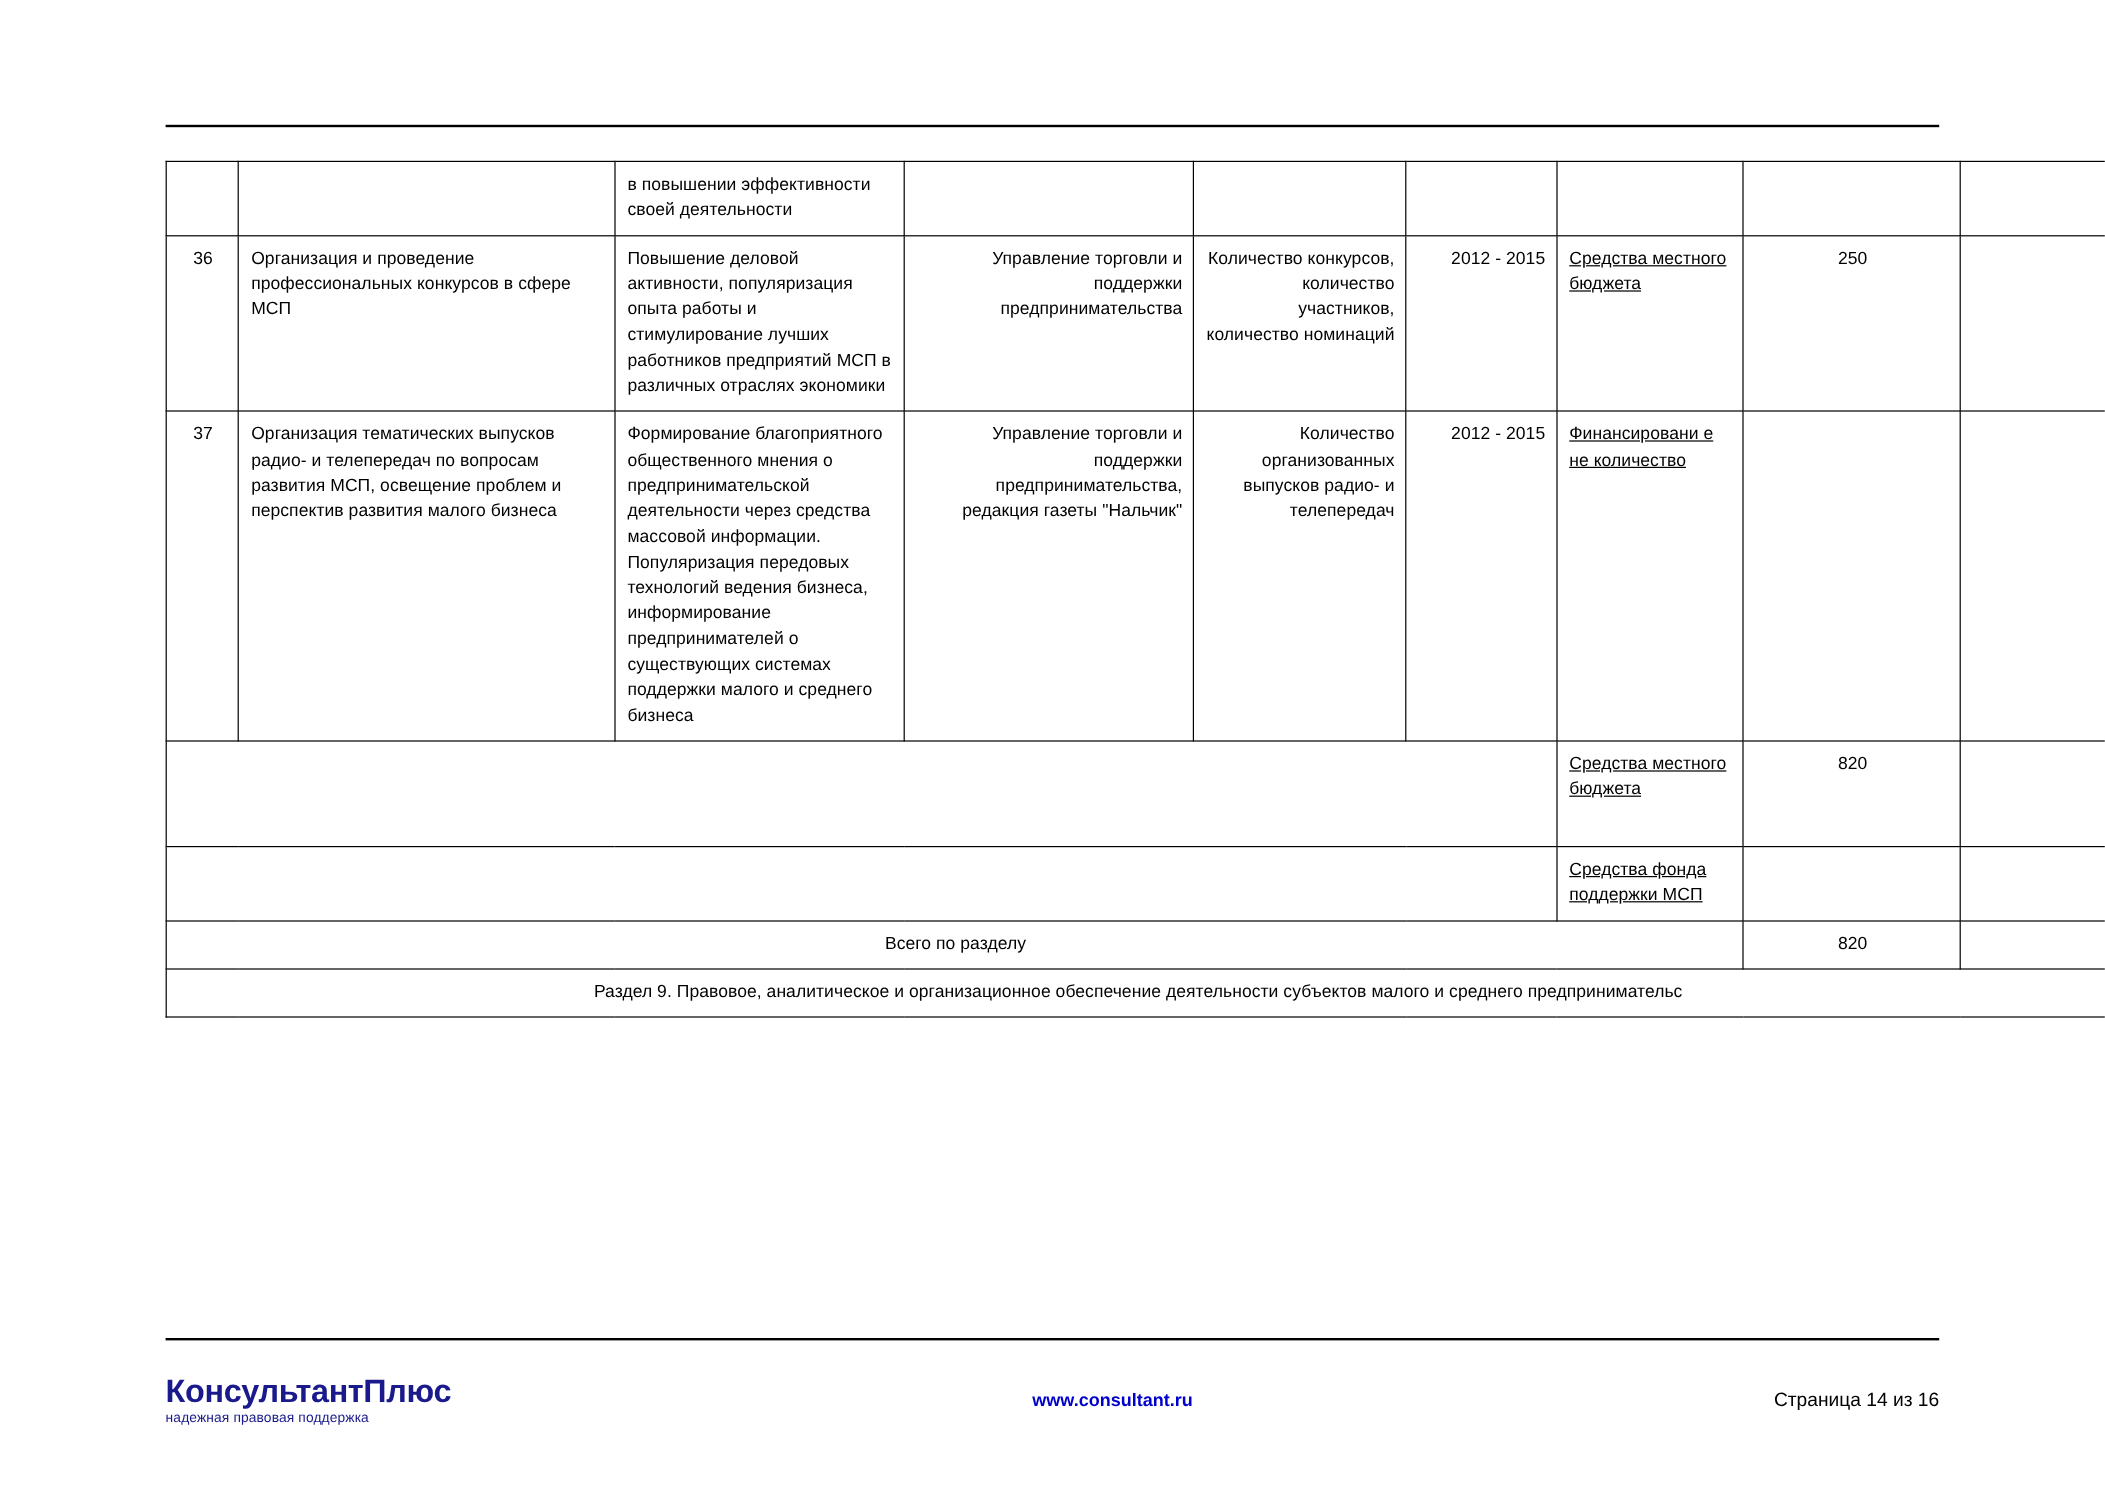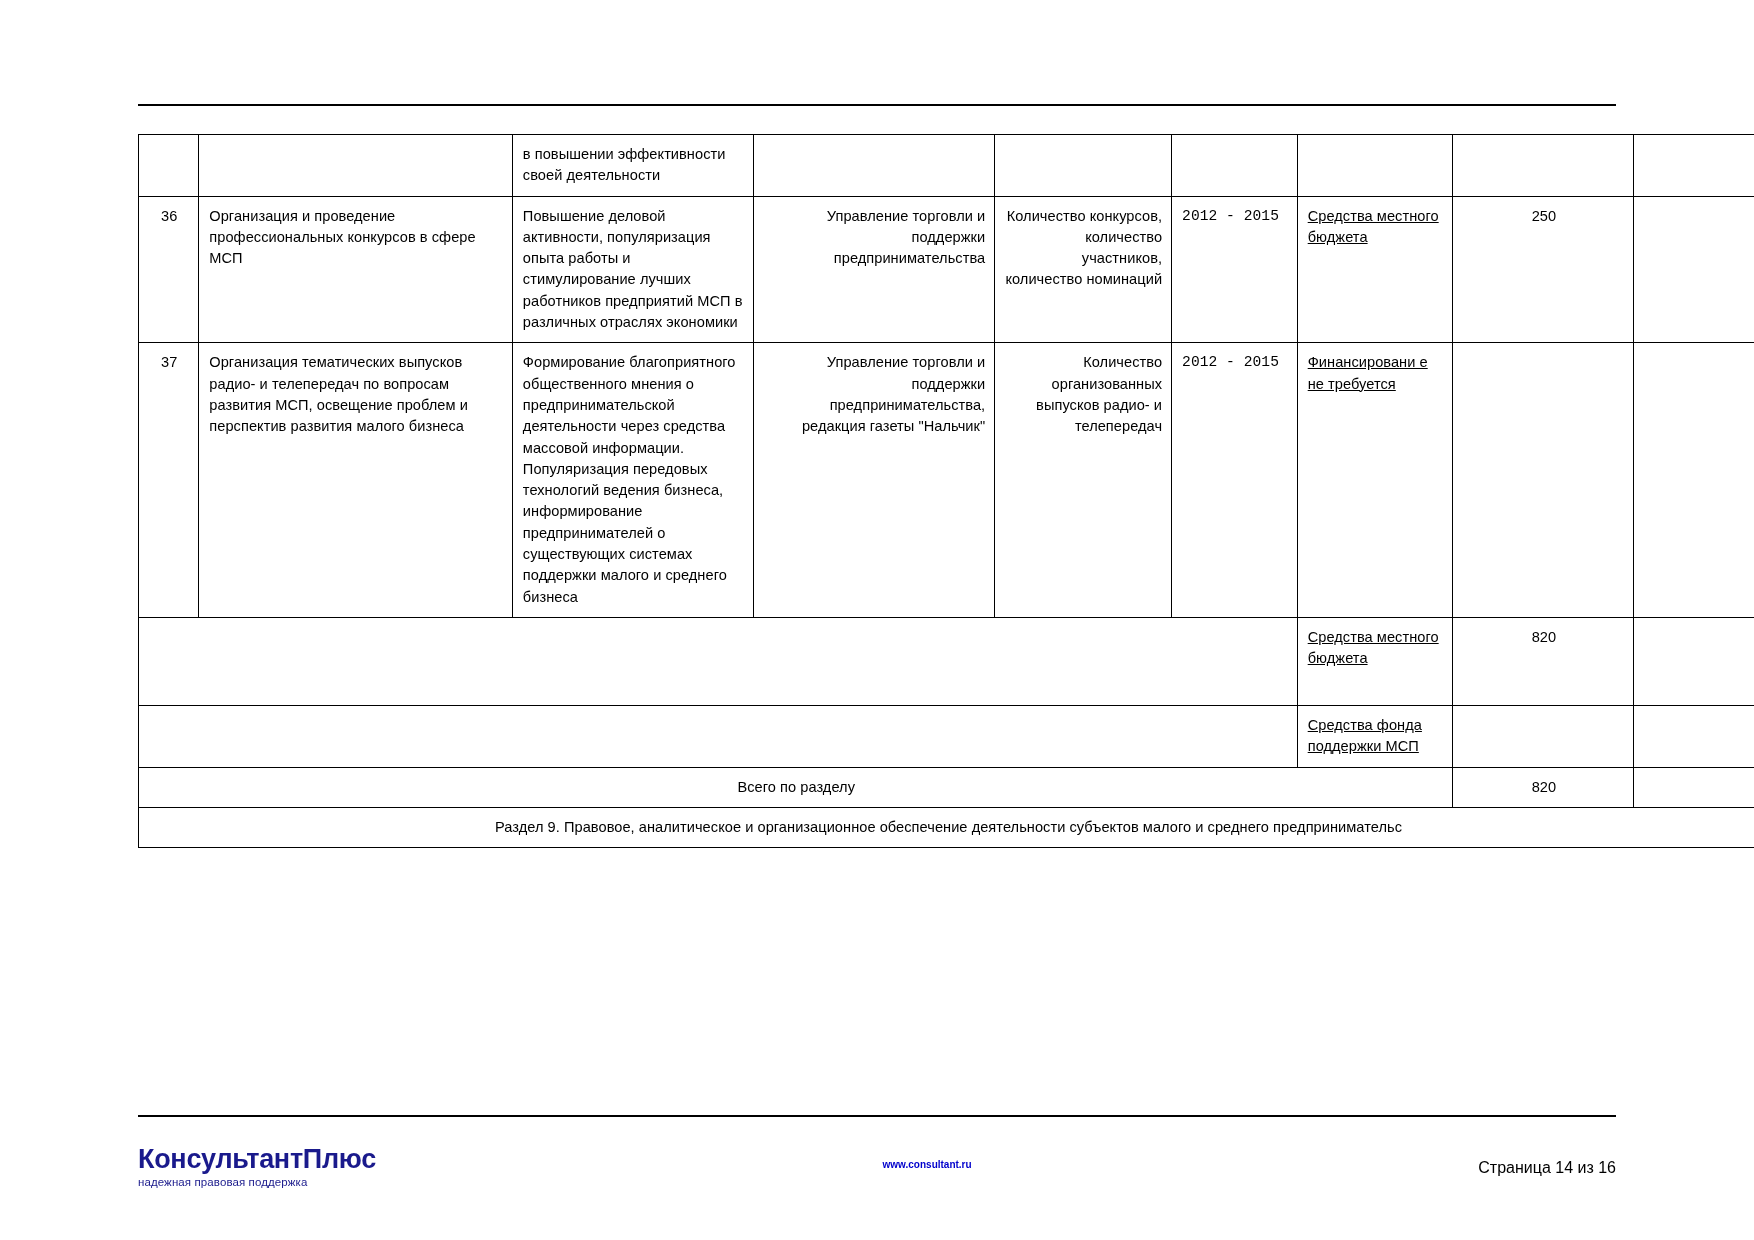--- a/index.html
+++ b/index.html
@@ -71,21 +71,21 @@
     font-size: 14.6px;
     line-height: 1.46;
     letter-spacing: 0.05px;
     word-wrap: break-word;
   }
   td.c-num   { width: 60px;  text-align: center; }
   td.c-name  { width: 312px; margin-top: 30px; }
   td.c-goal  { width: 240px; }
   td.c-exec  { width: 240px; text-align: right; }
   td.c-ind   { width: 176px; text-align: right; }
-  td.c-term  { width: 125px; text-align: left; font-family: Liberation Mono, monospace; }
+  td.c-term  { width: 125px; text-align: right; }
   td.c-src   { width: 155px; text-decoration: underline; }
   td.c-sum   { width: 180px; text-align: center; }
   td.c-tail  { width: 123px; }
 
   td.tall-blank { }
   .row-total td { padding-top: 12px; padding-bottom: 12px; }
   .center-line { text-align: center; }
 
   
   .footer-rule {
@@ -112,21 +112,21 @@
     line-height: 1.05;
   }
   .foot-brand-sub {
     font-size: 11.5px;
     font-weight: normal;
     color: #1a1a8c;
     margin-top: 3px;
     letter-spacing: 0.1px;
   }
   .foot-url {
-    font-size: 10px;
+    font-size: 15px;
     font-weight: bold;
     color: #0000cc;
     margin-top: 14px;
   }
   .foot-page {
     font-size: 16px;
     margin-top: 14px;
     white-space: nowrap;
   }
 </style>
@@ -166,21 +166,21 @@
         <td class="c-tail"></td>
       </tr>
 
       <tr>
         <td class="c-num">37</td>
         <td class="c-name">Организация тематических выпусков радио- и телепередач по вопросам развития МСП, освещение проблем и перспектив развития малого бизнеса</td>
         <td class="c-goal">Формирование благоприятного общественного мнения о предпринимательской деятельности через средства массовой информации. Популяризация передовых технологий ведения бизнеса, информирование предпринимателей о существующих системах поддержки малого и среднего бизнеса</td>
         <td class="c-exec">Управление торговли и поддержки предпринимательства, редакция газеты "Нальчик"</td>
         <td class="c-ind">Количество организованных выпусков радио- и телепередач</td>
         <td class="c-term">2012 - 2015</td>
-        <td class="c-src">Финансировани е не требуется</td>
+        <td class="c-src">Финансировани е не количество</td>
         <td class="c-sum"></td>
         <td class="c-tail"></td>
       </tr>
 
       <tr>
         <td colspan="6" class="tall-blank" style="height:88px;"></td>
         <td class="c-src">Средства местного бюджета</td>
         <td class="c-sum">820</td>
         <td class="c-tail"></td>
       </tr>

